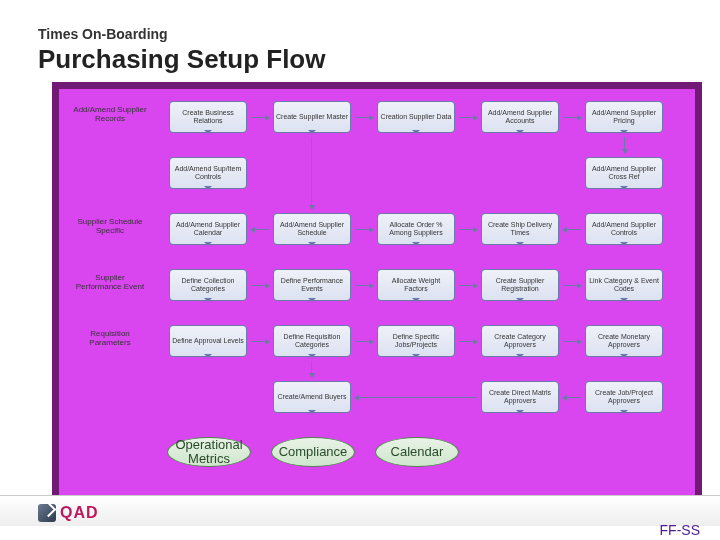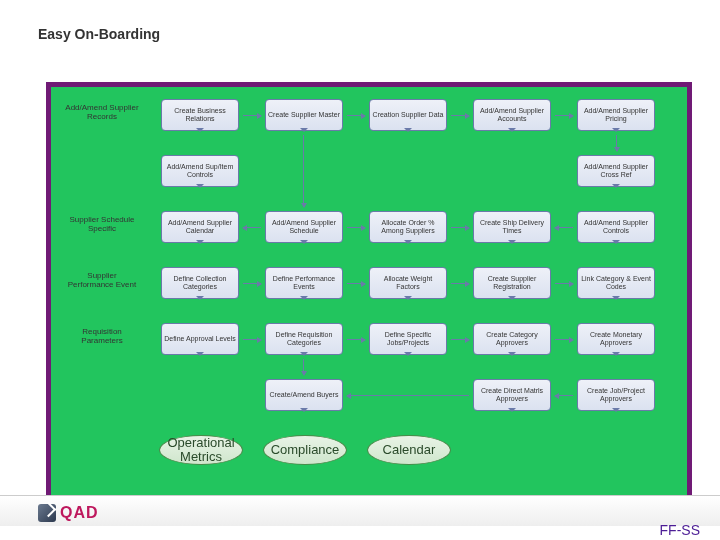--- a/index.html
+++ b/index.html
@@ -1,19 +1,19 @@
 <!DOCTYPE html>
 <html><head>
 <meta charset="utf-8">
 <style>
   html,body{margin:0;padding:0;width:720px;height:540px;font-family:Arial,Helvetica,sans-serif;background:#fff;overflow:hidden}
   .slide{position:relative;width:720px;height:540px}
   .subtitle{position:absolute;left:38px;top:26px;font-size:14px;font-weight:bold;color:#333}
   .title{position:absolute;left:38px;top:44px;font-size:26px;font-weight:bold;color:#222}
-  .diagram{position:absolute;left:46px;top:82px;width:636px;height:410px;border:5px solid #701a75;background:#22c55e}
+  .diagram{position:absolute;left:52px;top:82px;width:636px;height:410px;border:7px solid #701a75;background:#d946ef}
   .rowlabel{position:absolute;width:74px;font-size:8px;text-align:center;color:#333;line-height:1.15}
   .box{position:absolute;width:78px;height:32px;border:1px solid #6a7aa9;border-radius:4px;background:linear-gradient(#eef1f8,#dbe2f0);font-size:7px;text-align:center;color:#333;display:flex;align-items:center;justify-content:center;line-height:1.15;padding:2px;box-sizing:border-box}
   .box .tri{position:absolute;bottom:-2px;left:50%;transform:translateX(-50%);width:0;height:0;border-left:4px solid transparent;border-right:4px solid transparent;border-top:4px solid #6a7aa9}
   .arrow-r{position:absolute;width:12px;height:0;border-top:1px solid #6a7aa9}
   .arrow-r:after{content:"";position:absolute;right:-1px;top:-3px;width:0;height:0;border-left:5px solid #6a7aa9;border-top:3px solid transparent;border-bottom:3px solid transparent}
   .arrow-l{position:absolute;width:12px;height:0;border-top:1px solid #6a7aa9}
   .arrow-l:after{content:"";position:absolute;left:-1px;top:-3px;width:0;height:0;border-right:5px solid #6a7aa9;border-top:3px solid transparent;border-bottom:3px solid transparent}
   .arrow-d{position:absolute;width:0;height:16px;border-left:1px solid #6a7aa9}
   .arrow-d:after{content:"";position:absolute;left:-3px;bottom:-1px;width:0;height:0;border-top:5px solid #6a7aa9;border-left:3px solid transparent;border-right:3px solid transparent}
   .oval{position:absolute;width:82px;height:28px;border:1px solid #4a8a4a;border-radius:50%;background:linear-gradient(#e8f3e6,#cfe6cc);font-size:13px;text-align:center;color:#2a4a2a;display:flex;align-items:center;justify-content:center;line-height:1.1}
@@ -21,21 +21,22 @@
   .logo{position:absolute;left:38px;bottom:18px;display:flex;align-items:center;gap:4px}
   .logo-icon{width:18px;height:18px;background:linear-gradient(135deg,#6b7a8f,#2c394f);border-radius:3px;position:relative}
   .logo-icon:after{content:"";position:absolute;right:2px;bottom:7px;width:9px;height:9px;border:2px solid #fff;border-left:none;border-top:none;transform:rotate(-45deg)}
   .logo-text{font-size:16px;font-weight:bold;color:#be185d;letter-spacing:1px}
   .code{position:absolute;right:20px;bottom:2px;font-size:14px;color:#4c1d95}
 </style>
 </head>
 <body>
 
 <div class="slide">
-  <div class="subtitle">Easy On-Boarding</div>
+  <div class="subtitle">Times On-Boarding</div>
+  <div class="title">Purchasing Setup Flow</div>
 
   <div class="diagram">
 
     <div class="rowlabel" style="left:14px;top:16px">Add/Amend Supplier Records</div>
     <div class="rowlabel" style="left:14px;top:128px">Supplier Schedule Specific</div>
     <div class="rowlabel" style="left:14px;top:184px">Supplier Performance Event</div>
     <div class="rowlabel" style="left:14px;top:240px">Requisition Parameters</div>
 
     <div class="box" style="left:110px;top:12px">
         <span>Create Business Relations</span>

